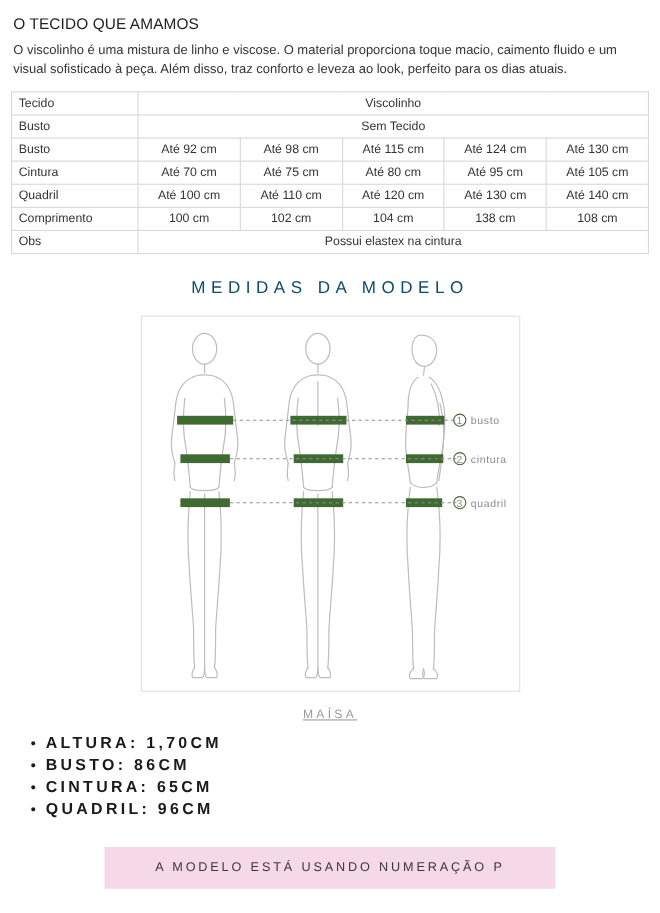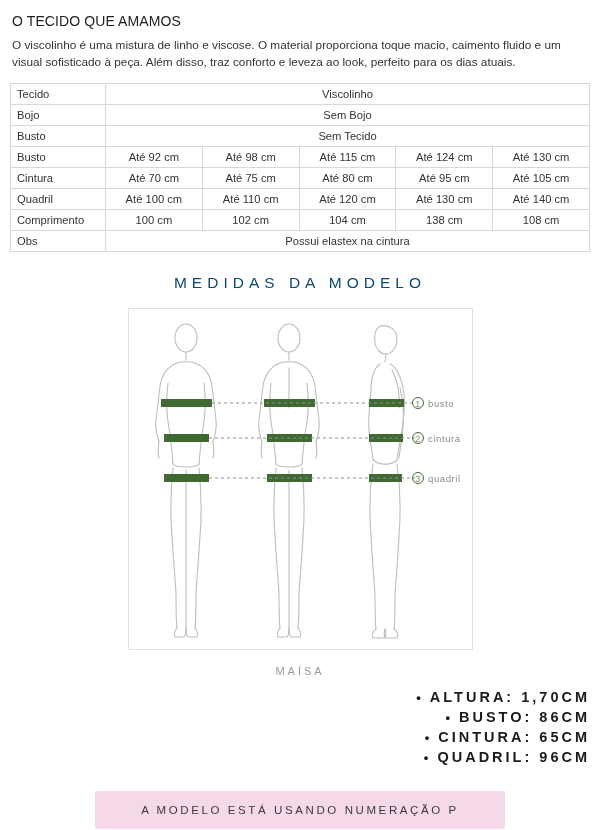--- a/index.html
+++ b/index.html
@@ -41,21 +41,21 @@
     color: #333;
     table-layout: fixed;
   }
   table.spec td {
     border: 1px solid #d8d8d8;
     padding: 3px 6px;
     height: 17px;
     line-height: 1.25;
   }
   table.spec td.label {
-    width: 95px;
+    width: 115px;
     text-align: left;
   }
   table.spec td.val {
     text-align: center;
   }
   .title-medidas {
     text-align: center;
     font-size: 15.5px;
     letter-spacing: 5px;
     color: #0c4a6e;
@@ -80,26 +80,27 @@
     position: absolute;
     left: 118px;
     top: 10px;
   }
   .model-name {
     text-align: center;
     font-size: 11px;
     letter-spacing: 3px;
     color: #9a9a9a;
     margin-top: 2px;
+    text-decoration: underline;
   }
   .measures {
     margin: 12px 0 0 0;
     padding: 0;
     list-style: none;
-    text-align: right;
+    text-align: left;
   }
   .measures li {
     font-size: 14.5px;
     letter-spacing: 3px;
     color: #1a1a1a;
     font-weight: bold;
     margin: 4px 0;
     padding-left: 18px;
     position: relative;
     display: block;
@@ -135,24 +136,20 @@
 
   <div class="heading">O TECIDO QUE AMAMOS</div>
 
   <p class="intro">O viscolinho é uma mistura de linho e viscose. O material proporciona toque macio, caimento fluido e um visual sofisticado à peça. Além disso, traz conforto e leveza ao look, perfeito para os dias atuais.</p>
 
   <table class="spec">
     <tbody>
       <tr>
         <td class="label">Tecido</td>
         <td class="val" colspan="5">Viscolinho</td>
-      </tr>
-      <tr>
-        <td class="label">Bojo</td>
-        <td class="val" colspan="5">Sem Bojo</td>
       </tr>
       <tr>
         <td class="label">Busto</td>
         <td class="val" colspan="5">Sem Tecido</td>
       </tr>
       <tr>
         <td class="label">Busto</td>
         <td class="val">Até 92 cm</td>
         <td class="val">Até 98 cm</td>
         <td class="val">Até 115 cm</td>

